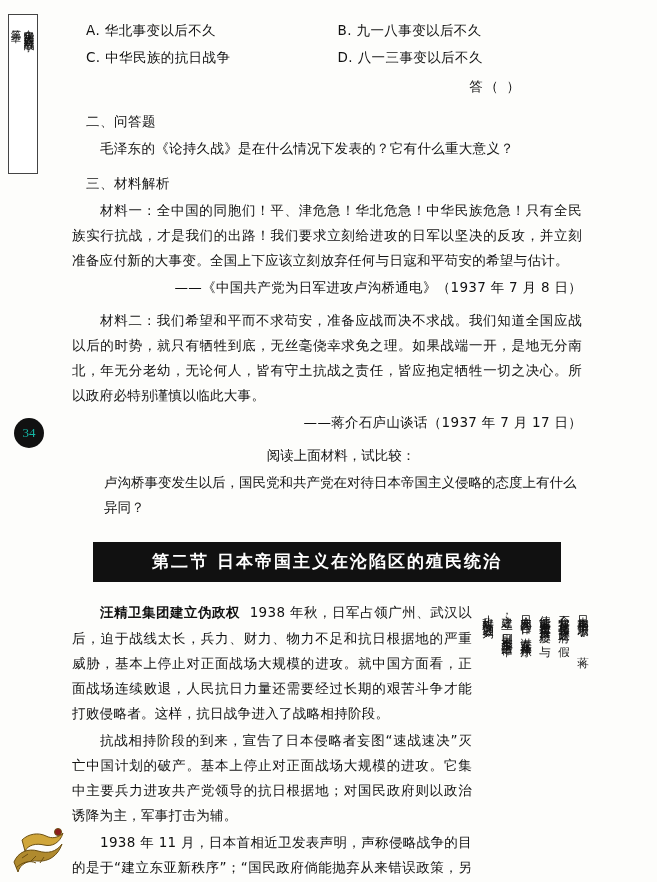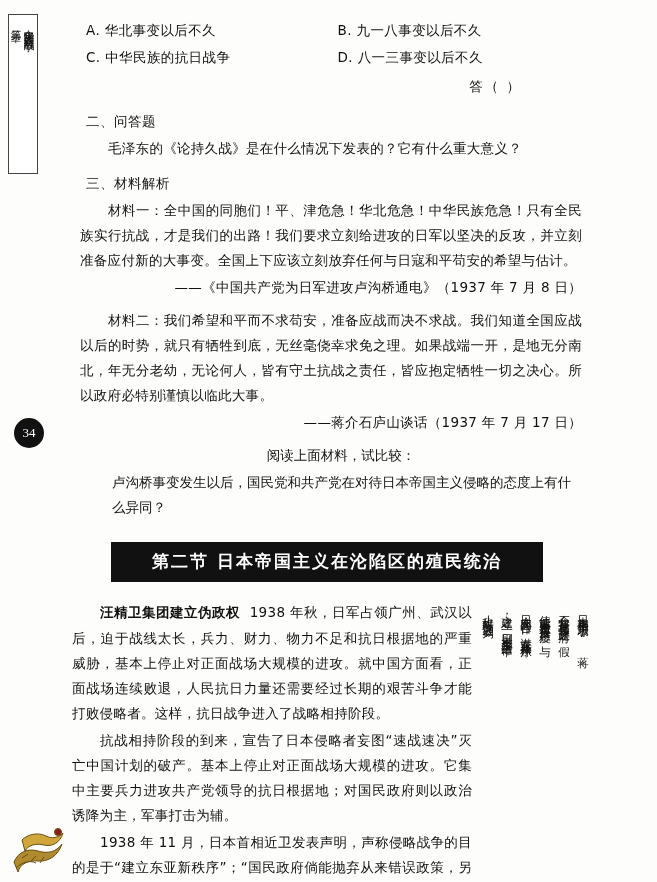--- a/index.html
+++ b/index.html
@@ -41,21 +41,21 @@
 
   
   .page-num {
     position: absolute;
     left: 14px;
     top: 418px;
     width: 30px;
     height: 30px;
     border-radius: 50%;
     background: #111;
-    color: #ffffff;
+    color: #14b8a6;
     font-size: 13px;
     display: flex;
     align-items: center;
     justify-content: center;
     font-family: "Liberation Serif", serif;
   }
 
   
   .content {
     position: absolute;
@@ -85,41 +85,41 @@
     letter-spacing: 2px;
     margin-top: 4px;
     margin-bottom: 10px;
   }
 
   .section-head {
     margin: 10px 0 2px 14px;
     letter-spacing: 0.5px;
   }
   .para {
-    margin: 0 0 2px 8px;
+    margin: 0 0 2px 0;
     text-align: justify;
     text-justify: inter-ideograph;
     letter-spacing: 0.3px;
   }
   .indent { text-indent: 28px; }
   .indent2 { padding-left: 28px; }
 
   .src-line {
     text-align: right;
     margin: 2px 0 8px 0;
     letter-spacing: 0.3px;
   }
 
   .q-line { margin: 4px 0 0 28px; text-align: center; }
-  .q-line2 { margin: 2px 0 0 40px; }
+  .q-line2 { margin: 2px 0 0 32px; }
 
   
   .banner {
     margin: 22px auto 18px auto;
-    width: 432px;
+    width: 468px;
     background: #111;
     color: #fff;
     text-align: center;
     font-size: 17px;
     font-weight: bold;
     letter-spacing: 2px;
     padding: 7px 0 8px 0;
     font-family: "DejaVu Sans", "Liberation Sans", sans-serif;
   }
 

